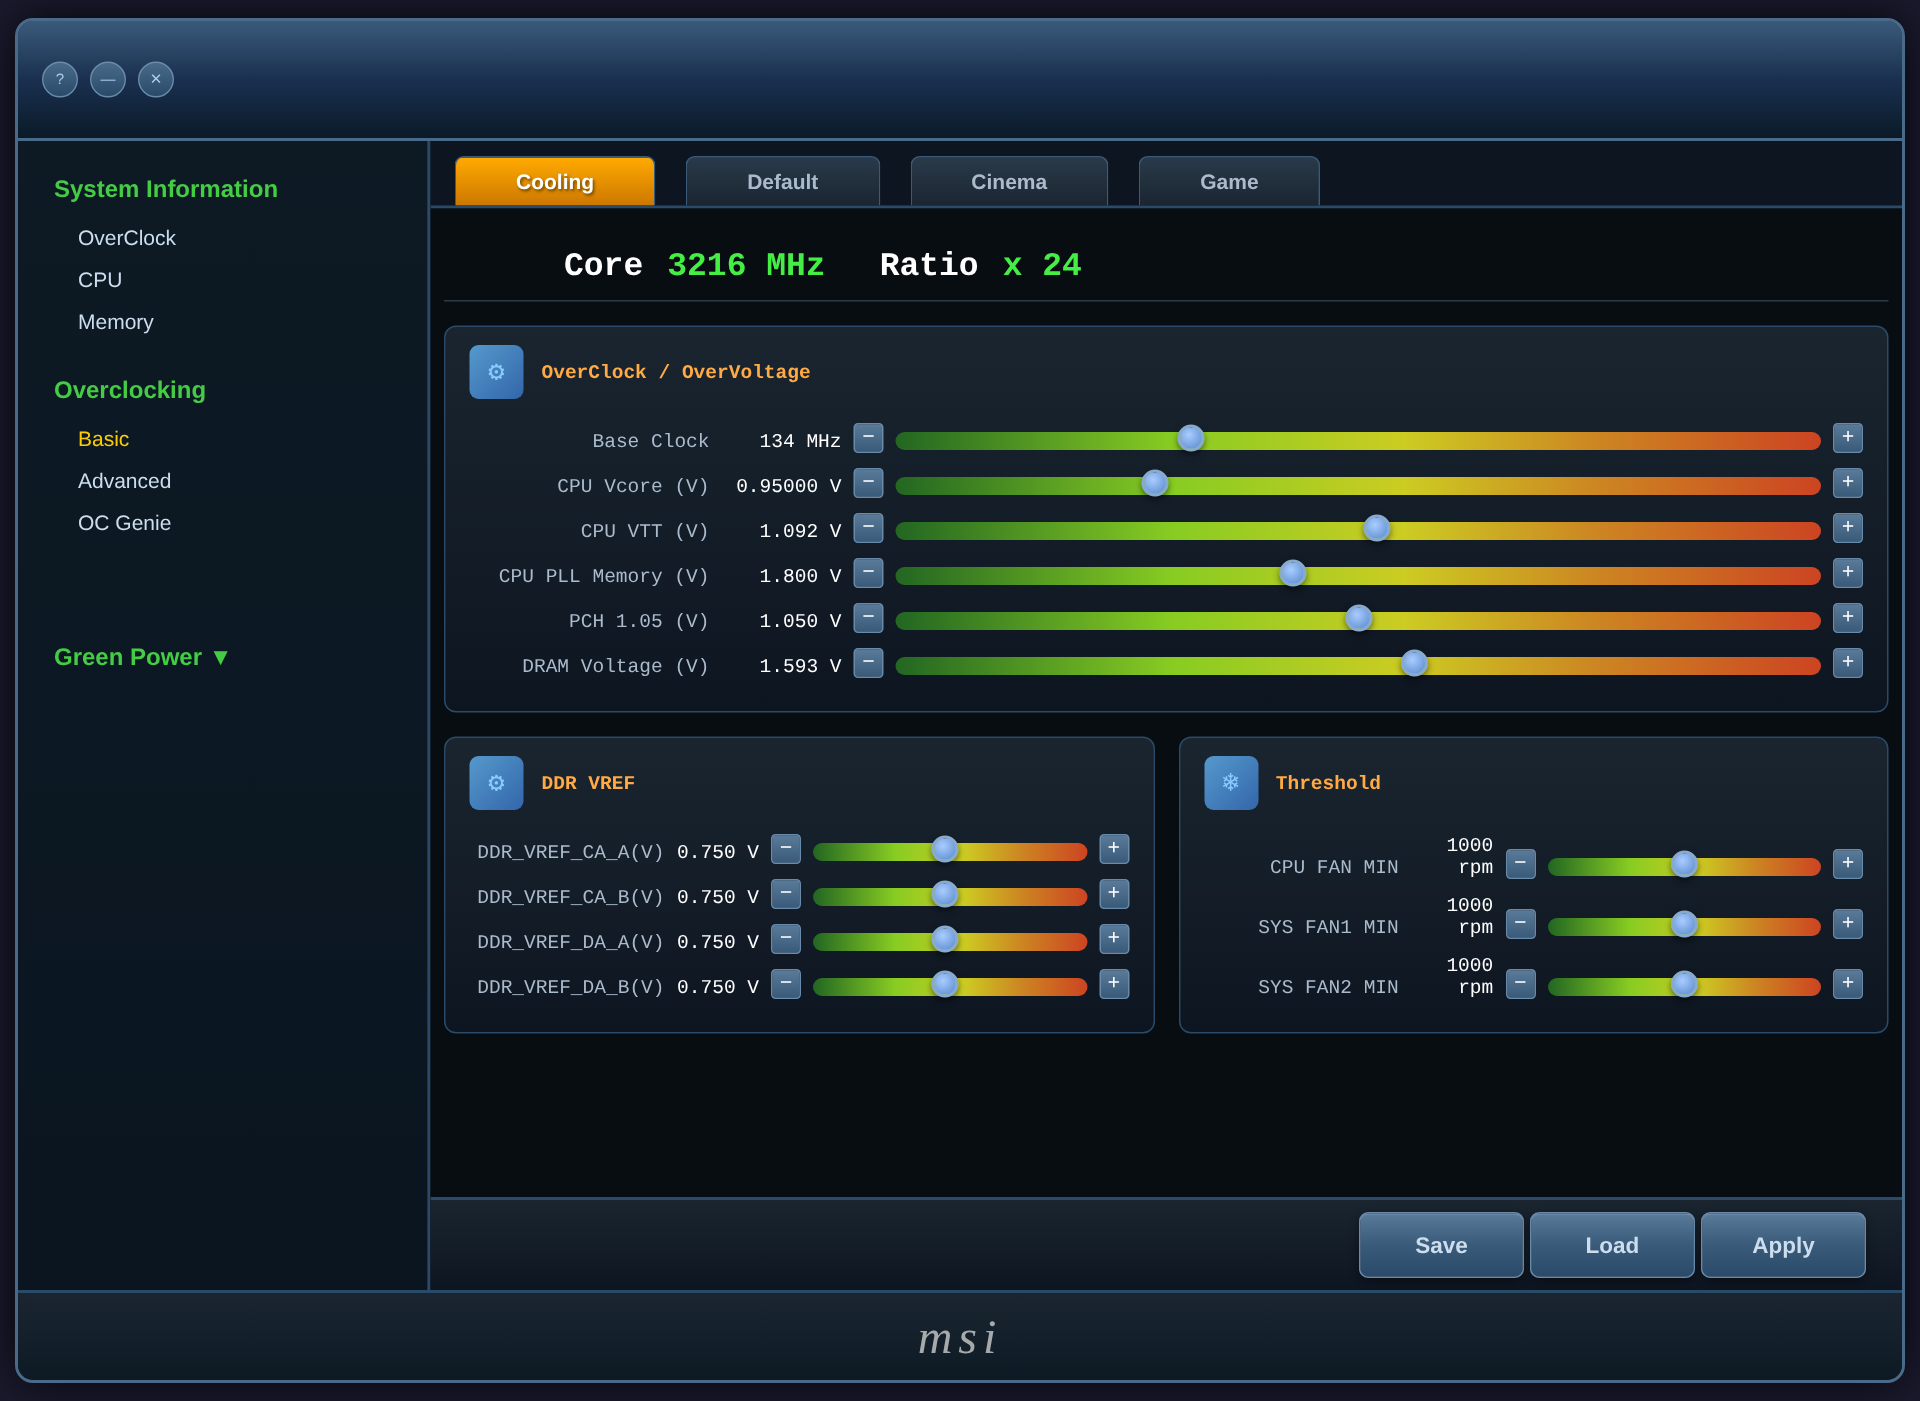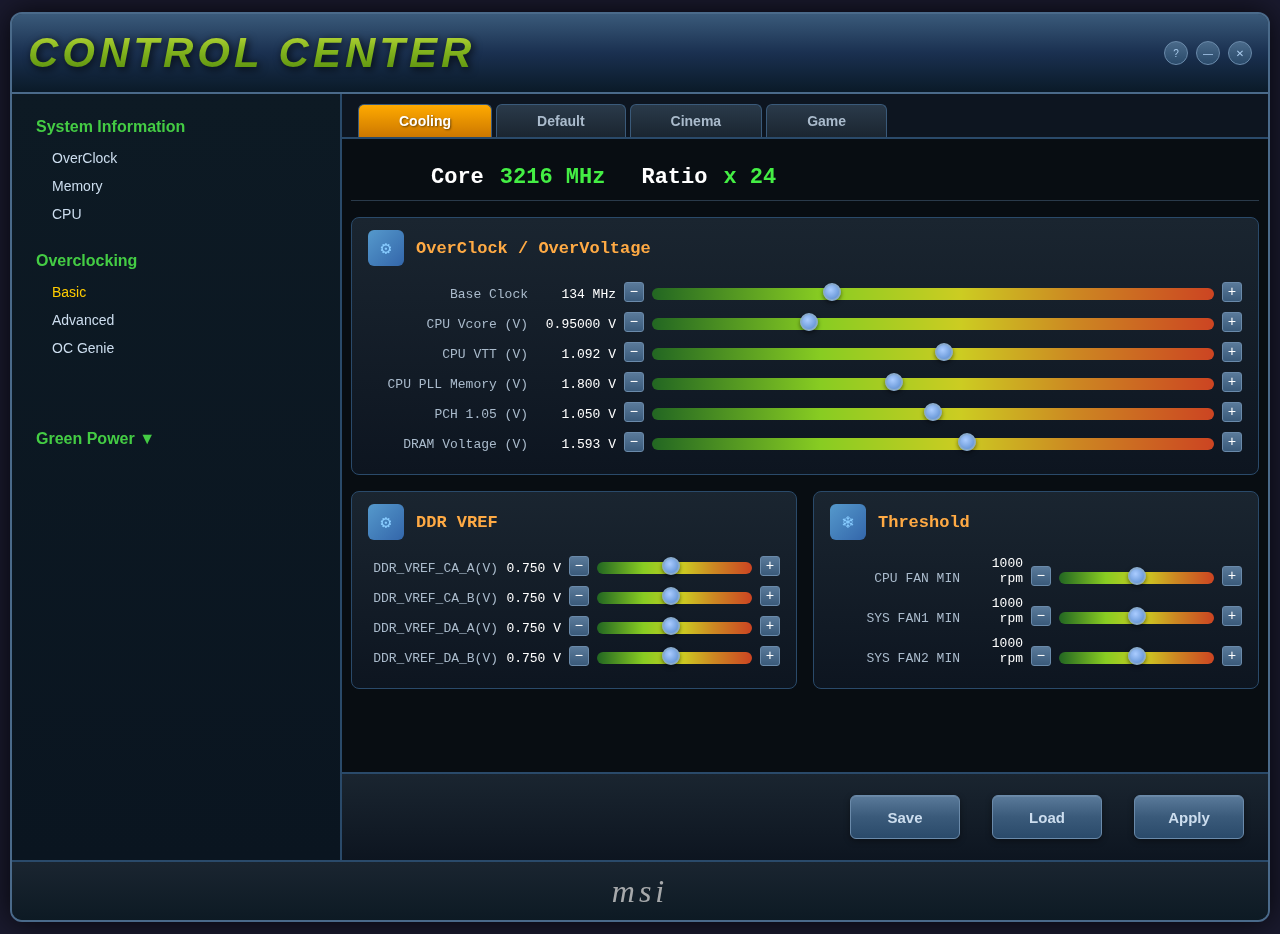--- a/index.html
+++ b/index.html
@@ -71,21 +71,21 @@
 
     
     .main-content {
       flex: 1;
       display: flex;
       overflow: hidden;
     }
 
     
     .sidebar {
-      width: 330px;
+      width: 275px;
       background: linear-gradient(180deg, #0d1a24 0%, #0a1520 100%);
       border-right: 2px solid #2a4a6a;
       padding: 16px 0;
       overflow-y: auto;
     }
 
     .sidebar-section-header {
       color: #44cc44;
       font-size: 16px;
       font-weight: bold;
@@ -117,21 +117,21 @@
       background: #0a0f14;
       display: flex;
       flex-direction: column;
       overflow: hidden;
     }
 
     
     .tab-bar {
       display: flex;
       padding: 10px 16px 0;
-      gap: 4px;
+      gap: 20px;
       background: #0d1520;
       border-bottom: 2px solid #2a4a6a;
     }
 
     .tab {
       padding: 8px 40px;
       border-radius: 6px 6px 0 0;
       font-size: 14px;
       font-weight: bold;
       cursor: pointer;
@@ -218,21 +218,21 @@
       border-radius: 6px;
       display: flex;
       align-items: center;
       justify-content: center;
       color: #88ccff;
       font-size: 18px;
     }
 
     .section-title {
       color: #ffaa44;
-      font-size: 17px;
+      font-size: 13px;
       font-weight: bold;
     }
 
     
     .slider-row {
       display: flex;
       align-items: flex-end;
       margin-bottom: 10px;
       gap: 8px;
     }
@@ -311,28 +311,28 @@
       display: flex;
       gap: 16px;
     }
 
     .two-col-layout .section-box {
       flex: 1;
     }
 
     
     .bottom-bar {
-      height: 88px;
+      height: 62px;
       background: linear-gradient(180deg, #1a2530, #0d1520);
       border-top: 2px solid #2a4a6a;
       display: flex;
       align-items: center;
       justify-content: flex-end;
       padding: 0 24px;
-      gap: 32px;
+      gap: 4px;
     }
 
     .action-btn {
       width: 110px;
       height: 44px;
       background: linear-gradient(180deg, #5a7a9a 0%, #3a5a7a 50%, #2a4a6a 100%);
       border: 1px solid #6a8aaa;
       border-radius: 6px;
       color: #ccddee;
       font-size: 15px;
@@ -370,35 +370,34 @@
     .slider-row-sm .slider-value {
       width: 55px;
     }
   </style>
 </head>
 <body>
 
 <div class="app-window">
 
   <div class="title-bar">
-    <span class="title-logo">Control Center</span>
     <div class="title-controls">
       <div class="title-btn">?</div>
       <div class="title-btn">—</div>
       <div class="title-btn">✕</div>
     </div>
   </div>
 
   <div class="main-content">
 
     <div class="sidebar">
       <div class="sidebar-section-header">System Information</div>
       <div class="sidebar-item">OverClock</div>
+      <div class="sidebar-item">CPU</div>
       <div class="sidebar-item">Memory</div>
-      <div class="sidebar-item">CPU</div>
 
       <div class="sidebar-section-header" style="margin-top:16px;">Overclocking</div>
       <div class="sidebar-item active">Basic</div>
       <div class="sidebar-item">Advanced</div>
       <div class="sidebar-item">OC Genie</div>
 
       <div class="sidebar-section-header green-power" style="margin-top:60px;">
         <span>Green Power ▼</span>
       </div>
     </div>

